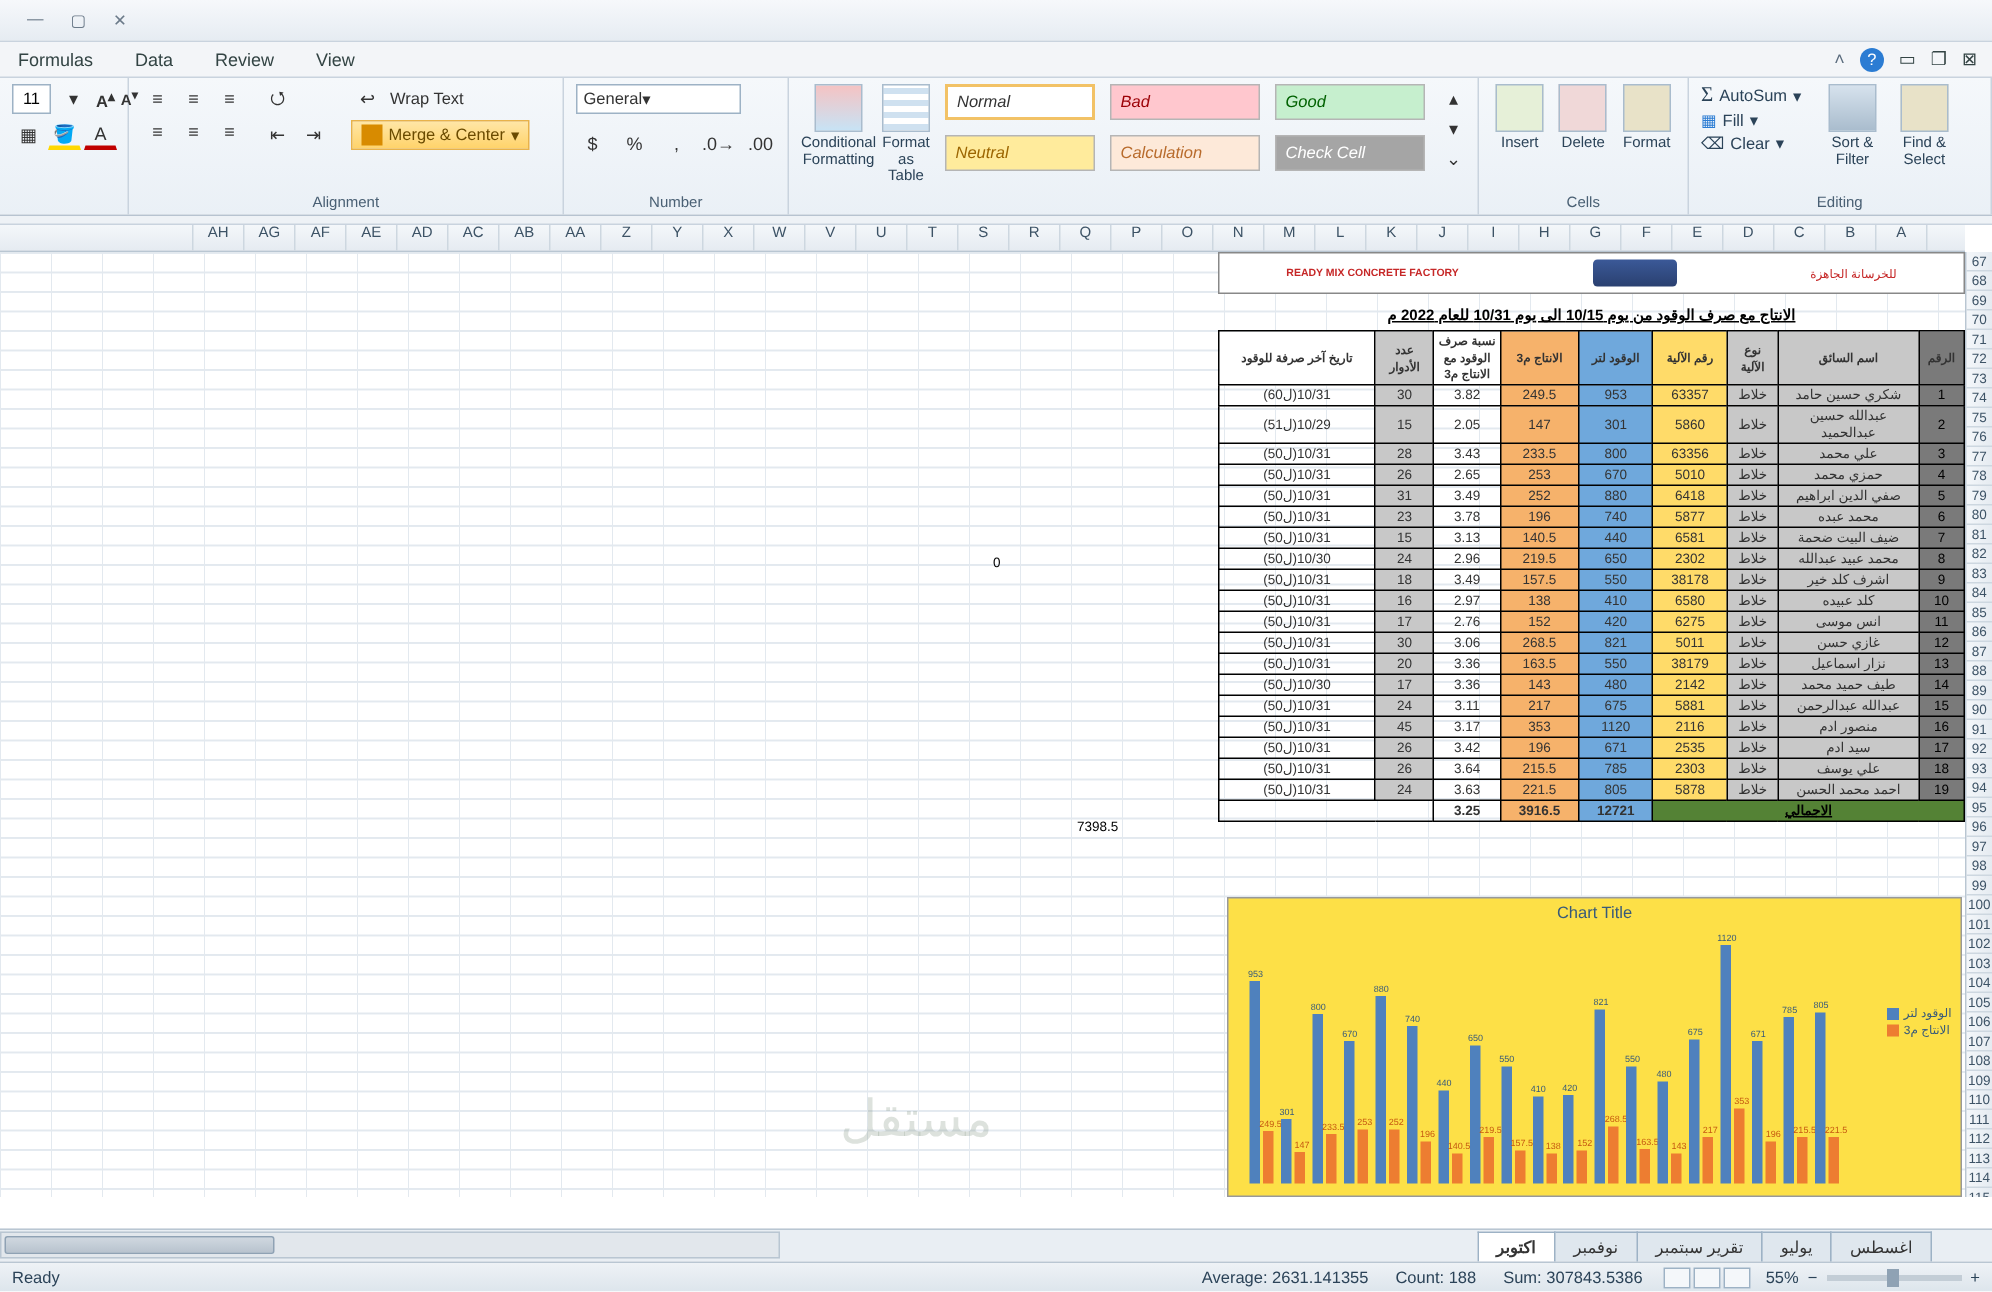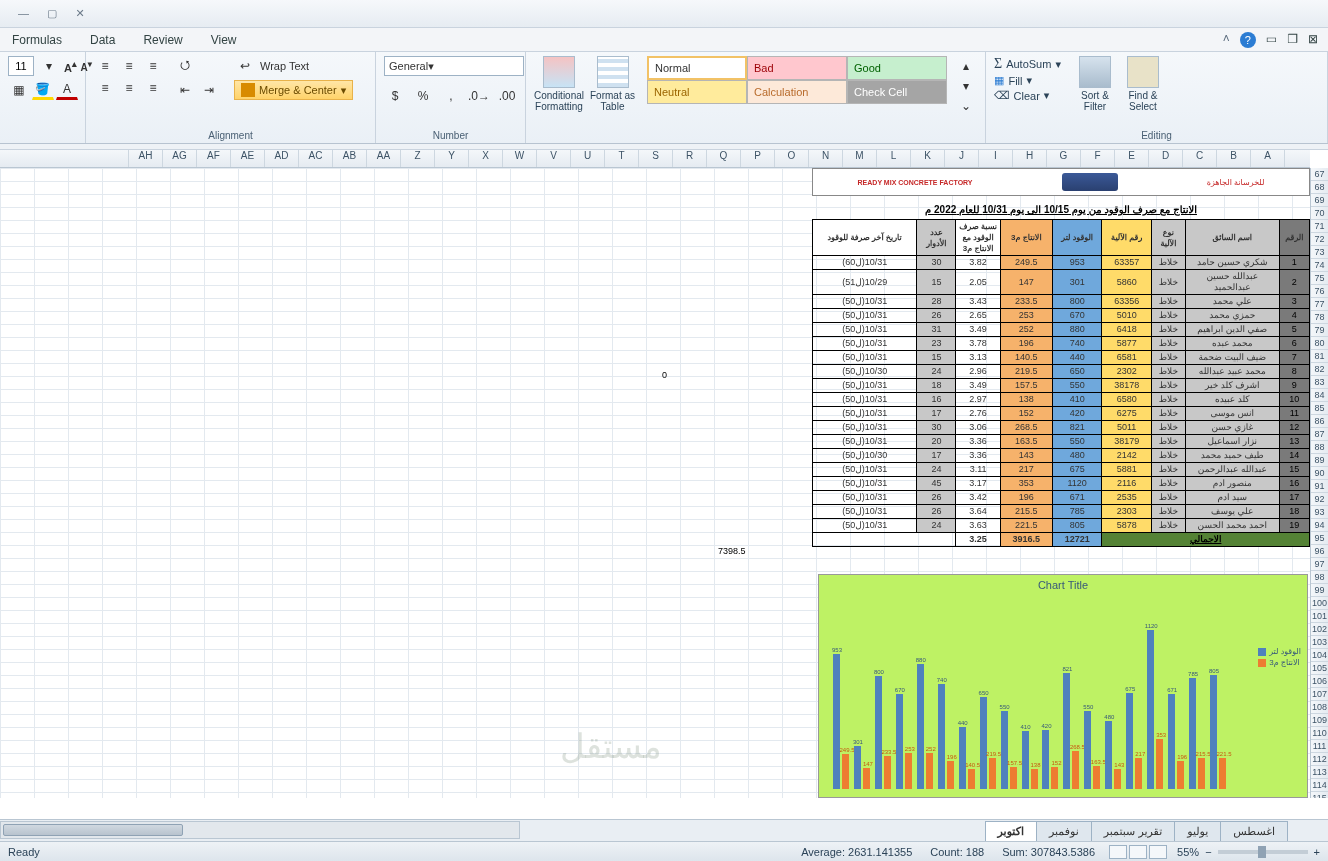--- a/index.html
+++ b/index.html
@@ -24,32 +24,32 @@
 
 .fontsize { display:flex; align-items:center; gap:4px;}
 .fontsize input { width:26px; height:20px; border:1px solid #9db2c5; font-size:11px; text-align:center;}
 .aa { font-weight:bold;}
 .small-btn { width:22px; height:20px; border:1px solid transparent; display:inline-flex; align-items:center; justify-content:center; font-size:12px;}
 
 .align-icons { display:grid; grid-template-columns:repeat(3,22px); grid-auto-rows:20px; gap:2px;}
 .merge-btn { display:flex; align-items:center; gap:4px; border:1px solid #e8b24a; background:linear-gradient(#ffe6a6,#ffd36a); padding:2px 6px; color:#6b4b00; font-size:11px;}
 .merge-ic { width:14px; height:14px; background:#d88b00;}
 
-.num-select { width:140px; height:20px; border:1px solid #9db2c5; background:#fff; font-size:11px; padding-left:4px; display:flex; align-items:center; justify-content:flex-start;}
+.num-select { width:110px; height:20px; border:1px solid #9db2c5; background:#fff; font-size:11px; padding-left:4px; display:flex; align-items:center; justify-content:flex-start;}
 .num-icons { display:flex; gap:6px; margin-top:6px;}
 
 .big-btn { width:50px; display:flex; flex-direction:column; align-items:center; gap:2px; font-size:10px; color:#2b4358; text-align:center;}
 .big-btn .ic { width:32px; height:32px; background:#d6e2ed; border:1px solid #a9bccd;}
 .big-btn .ic.cond { background:linear-gradient(#f5c3c3,#c7e3f5);}
 .big-btn .ic.table { background:repeating-linear-gradient(0deg,#cfe1f0 0 4px,#fff 4px 8px);}
 .big-btn .ic.insert { background:#e6f0d8; position:relative;}
 .big-btn .ic.delete { background:#f0d8d8;}
 .big-btn .ic.format { background:#e8e2c8;}
 
-.style-grid { display:grid; grid-template-columns:repeat(3,100px); grid-auto-rows:24px; gap:0;}
+.style-grid { display:grid; grid-template-columns:repeat(3,100px); grid-auto-rows:24px; gap:10px;font-style:italic;}
 .style-cell { border:1px solid #b5b5b5; display:flex; align-items:center; padding-left:6px; font-size:11px;}
 .s-normal { background:#fff; border:2px solid #f2c266;}
 .s-bad { background:#ffc7ce; color:#9c0006;text-align:center;}
 .s-good { background:#c6efce; color:#006100;}
 .s-neutral { background:#ffeb9c; color:#9c6500;}
 .s-calc { background:#fde9d9; color:#b86b2c;}
 .s-check { background:#a5a5a5; color:#fff;}
 
 .edit-col { display:flex; flex-direction:column; gap:2px; font-size:11px; color:#2b4358;}
 .edit-col .row { display:flex; align-items:center; gap:4px;}
@@ -98,21 +98,21 @@
 td.c-drv { background:#c8c8c8;}
 td.c-type { background:#c8c8c8;}
 td.c-plate { background:#ffdb69;}
 td.c-fuel { background:#6fa8dc;}
 td.c-prod { background:#f6b26b;}
 td.c-days { background:#c8c8c8;}
 tr.total td { font-weight:bold;}
 tr.total .tlabel { background:#548235; color:#000; text-decoration:underline;}
 
 
-.chart-box { position:absolute; right:20px; bottom:0; width:490px; height:224px; background:#bef264; border:1px solid #999;}
+.chart-box { position:absolute; right:20px; bottom:0; width:490px; height:200px; background:#fde047; border:1px solid #999;}
 .chart-title { text-align:center; font-size:11px; color:#385a7a; padding:4px 0;}
 .chart-area { position:absolute; left:10px; right:80px; bottom:8px; top:22px;}
 .bar-group { position:absolute; bottom:0; width:18px;}
 .bar-blue { position:absolute; bottom:0; left:0; width:7px; background:#4f81bd;}
 .bar-org { position:absolute; bottom:0; left:9px; width:7px; background:#ed7d31;}
 .bar-lbl { position:absolute; font-size:6px; color:#385a7a; width:20px; text-align:center;}
 .legend { position:absolute; right:6px; top:70px; font-size:8px; color:#385a7a;}
 .legend div { display:flex; align-items:center; gap:3px; margin:2px 0;}
 .legend .sw { width:8px; height:8px;}
 
@@ -248,20 +248,37 @@
         <div class="style-cell s-check">Check Cell</div>
       </div>
       <div style="display:flex;flex-direction:column;justify-content:center;margin-left:4px">
         <span class="small-btn">▴</span>
         <span class="small-btn">▾</span>
         <span class="small-btn">⌄</span>
       </div>
     </div>
   </div>
 
+  <div class="rgroup" style="width:140px">
+    <div class="body">
+      <div class="big-btn">
+          <div class="ic insert"></div>
+          <span>Insert</span>
+        </div>
+      <div class="big-btn">
+          <div class="ic delete"></div>
+          <span>Delete</span>
+        </div>
+      <div class="big-btn">
+          <div class="ic format"></div>
+          <span>Format</span>
+        </div>
+    </div>
+    <div class="label">Cells</div>
+  </div>
 
   <div class="rgroup" style="flex:1">
     <div class="body">
       <div class="edit-col">
         <div class="row">
             <span class="sigma">Σ</span>
             <span>AutoSum</span>
             <span>▾</span>
           </div>
         <div class="row">

